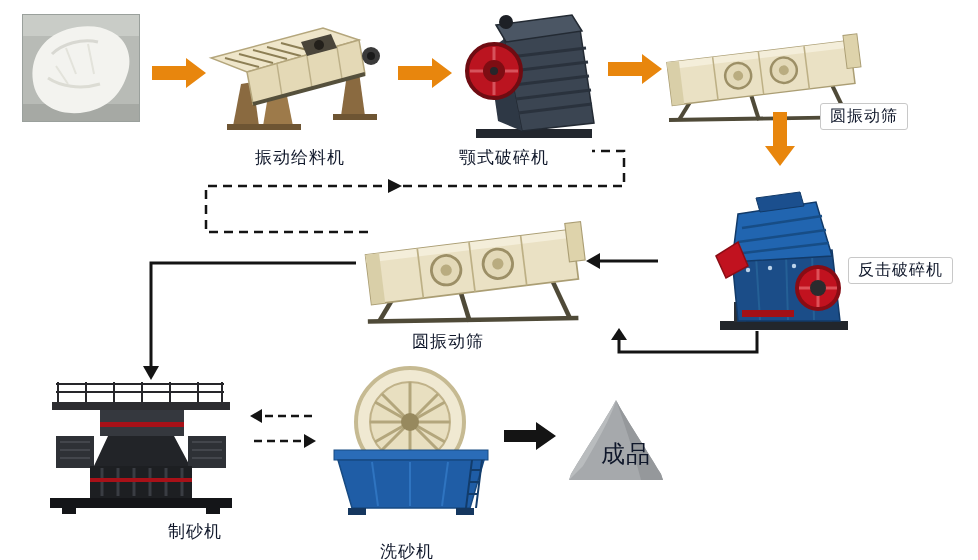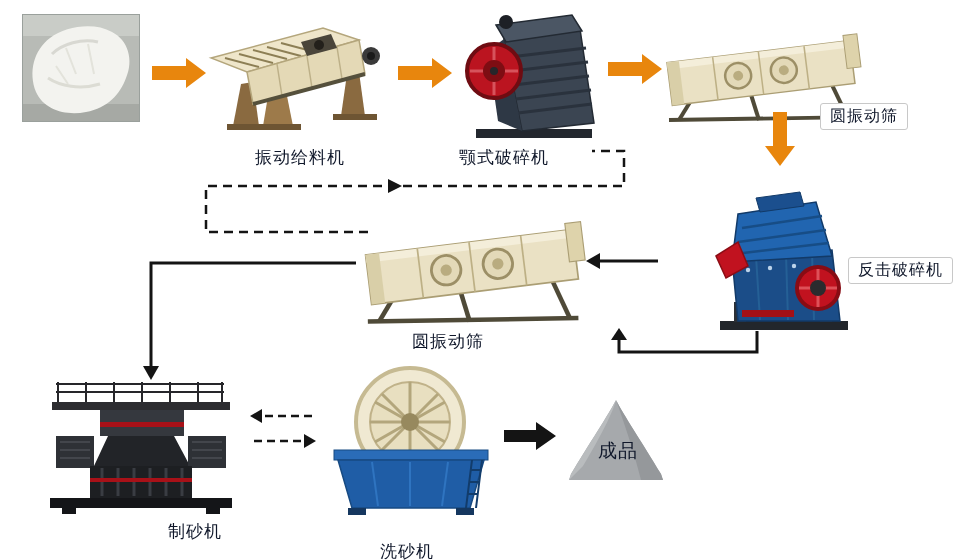--- a/index.html
+++ b/index.html
@@ -290,15 +290,15 @@
     </g>
   </svg>
 
   <div class="label" style="left:240px;top:146px;width:120px;">振动给料机</div>
   <div class="label" style="left:444px;top:146px;width:120px;">颚式破碎机</div>
   <div class="label boxed" style="left:820px;top:103px;">圆振动筛</div>
   <div class="label boxed" style="left:848px;top:257px;">反击破碎机</div>
   <div class="label" style="left:388px;top:330px;width:120px;">圆振动筛</div>
   <div class="label" style="left:140px;top:520px;width:110px;">制砂机</div>
   <div class="label" style="left:352px;top:530px;width:110px;margin-top:10px;">洗砂机</div>
-  <div class="label" style="left:585px;top:438px;width:66px;font-size:19px;">成品</div>
+  <div class="label" style="left:585px;top:438px;width:66px;font-size:24px;text-align:right;">成品</div>
 
 </div>
 
 </body></html>

